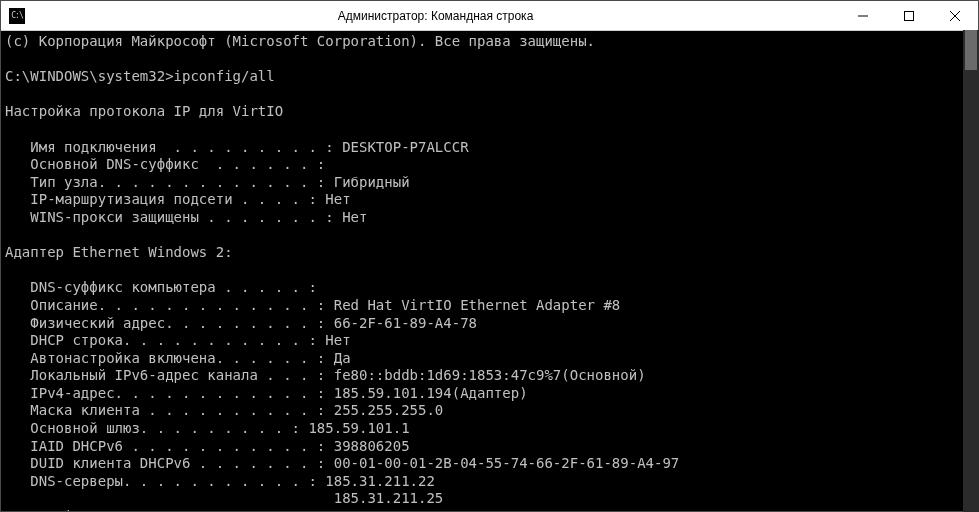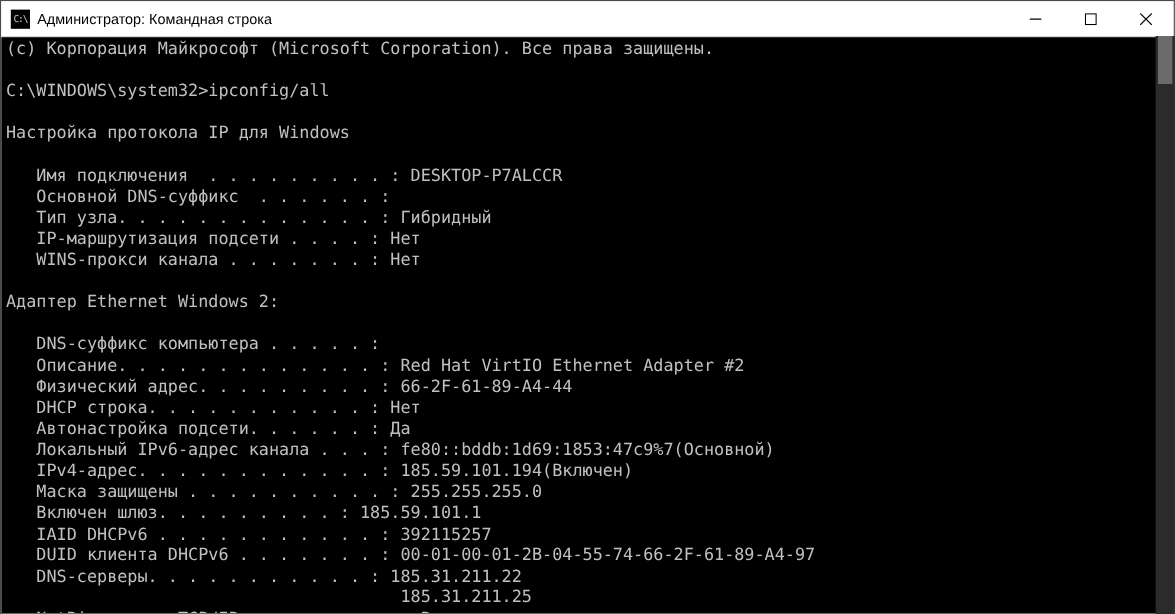--- a/index.html
+++ b/index.html
@@ -29,20 +29,21 @@
     justify-content: center;
     font-size: 8px;
     color: #ccc;
     font-family: Consolas, monospace;
     letter-spacing: -1px;
   }
   .titlebar-title {
     font-size: 12px;
     color: #000;
     flex: 1;
+    text-align: center;
   }
   .win-controls {
     display: flex;
     height: 100%;
   }
   .win-btn {
     width: 46px;
     height: 100%;
     display: flex;
     align-items: center;
@@ -104,40 +105,40 @@
           <line x1="10" y1="0" x2="0" y2="10" stroke="#000" stroke-width="1"></line>
         </svg>
     </div>
   </div>
 </div>
 
 <div class="terminal"><span>(c) Корпорация Майкрософт (Microsoft Corporation). Все права защищены.</span>
 
 <span>C:\WINDOWS\system32&gt;</span><span>ipconfig/all</span>
 
-<span>Настройка протокола IP для Windows</span>
+<span>Настройка протокола IP для VirtIO</span>
 
 <span>   Имя подключения  . . . . . . . . . : DESKTOP-P7ALCCR</span>
 <span>   Основной DNS-суффикс  . . . . . . :</span>
 <span>   Тип узла. . . . . . . . . . . . . : Гибридный</span>
 <span>   IP-маршрутизация подсети . . . . : Нет</span>
-<span>   WINS-прокси канала . . . . . . . : Нет</span>
+<span>   WINS-прокси защищены . . . . . . . : Нет</span>
 
 <span>Адаптер Ethernet Windows 2:</span>
 
 <span>   DNS-суффикс компьютера . . . . . :</span>
-<span>   Описание. . . . . . . . . . . . . : Red Hat VirtIO Ethernet Adapter #2</span>
-<span>   Физический адрес. . . . . . . . . : 66-2F-61-89-A4-44</span>
+<span>   Описание. . . . . . . . . . . . . : Red Hat VirtIO Ethernet Adapter #8</span>
+<span>   Физический адрес. . . . . . . . . : 66-2F-61-89-A4-78</span>
 <span>   DHCP строка. . . . . . . . . . . : Нет</span>
-<span>   Автонастройка подсети. . . . . . : Да</span>
+<span>   Автонастройка включена. . . . . . : Да</span>
 <span>   Локальный IPv6-адрес канала . . . : fe80::bddb:1d69:1853:47c9%7(Основной)</span>
-<span>   IPv4-адрес. . . . . . . . . . . . : 185.59.101.194(Включен)</span>
-<span>   Маска защищены . . . . . . . . . . : 255.255.255.0</span>
-<span>   Включен шлюз. . . . . . . . . : 185.59.101.1</span>
-<span>   IAID DHCPv6 . . . . . . . . . . . : 392115257</span>
+<span>   IPv4-адрес. . . . . . . . . . . . : 185.59.101.194(Адаптер)</span>
+<span>   Маска клиента . . . . . . . . . . : 255.255.255.0</span>
+<span>   Основной шлюз. . . . . . . . . : 185.59.101.1</span>
+<span>   IAID DHCPv6 . . . . . . . . . . . : 398806205</span>
 <span>   DUID клиента DHCPv6 . . . . . . . : 00-01-00-01-2B-04-55-74-66-2F-61-89-A4-97</span>
 <span>   DNS-серверы. . . . . . . . . . . : 185.31.211.22</span>
 <span>                                       185.31.211.25</span>
 <span>   NetBios через TCP/IP. . . . . . . . : Включен</span>
 
 </div>
 
 <div class="scrollbar">
   <div class="scroll-thumb"></div>
 </div>

